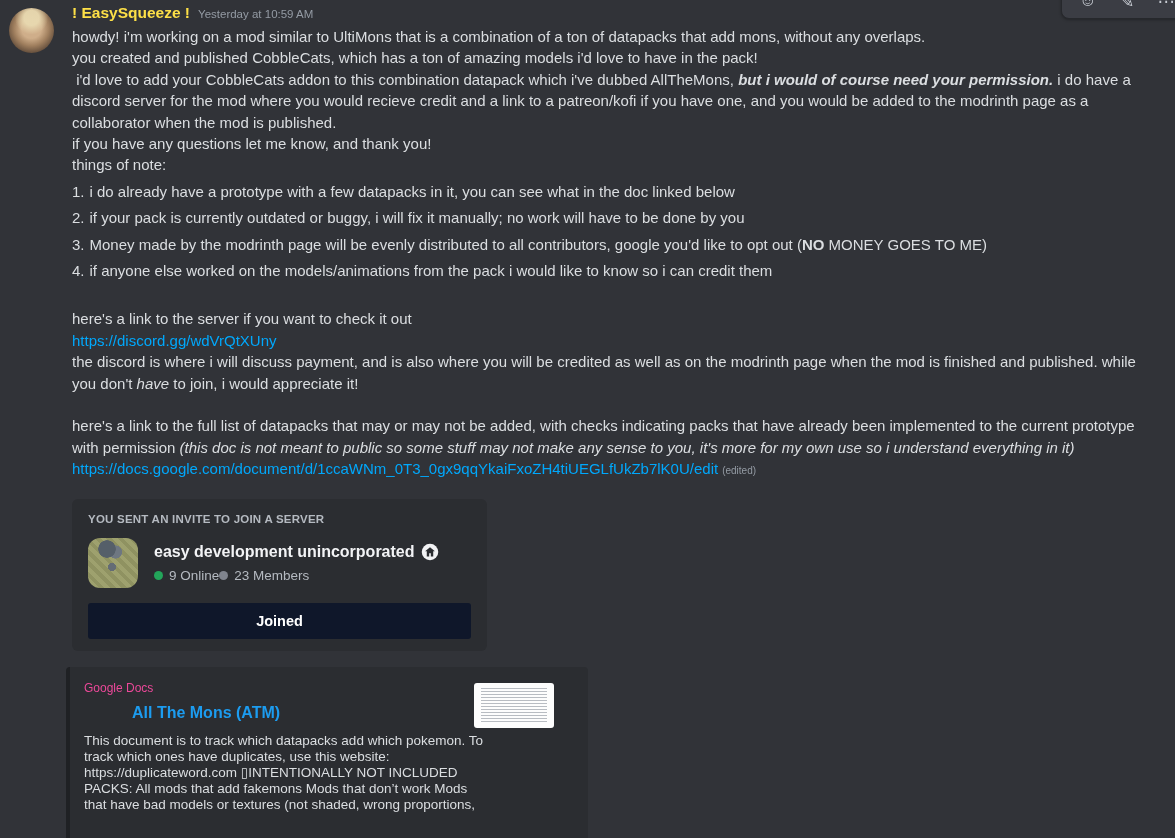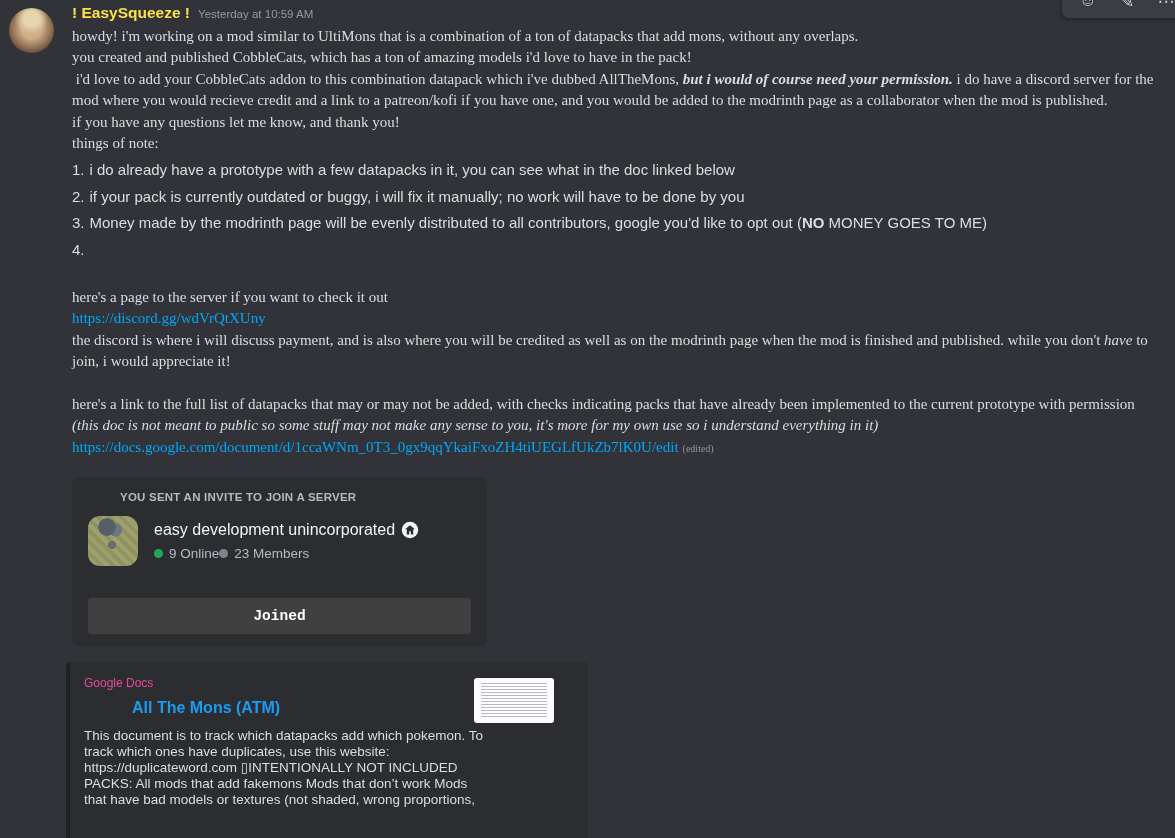--- a/index.html
+++ b/index.html
@@ -14,21 +14,21 @@
   .avatar {
     position:absolute; left:9px; top:8px; width:45px; height:45px; border-radius:50%;
     background:
       radial-gradient(circle at 50% 22%, rgba(232,217,176,.95) 0 18%, rgba(232,217,176,0) 40%),
       radial-gradient(circle at 50% 45%, #cfae8a 0 30%, #a1805f 52%, #6b5440 72%, #352b22 100%);
     cursor:pointer;
   }
   .msg-header { display:flex; align-items:baseline; gap:8px; height:22px; }
   .author { font-size:15.5px; font-weight:700; color:#fde047; cursor:pointer; }
   .timestamp { font-size:11.5px; color:#949ba4; }
-  .body p { font-size:15px; line-height:21.4px; color:#dbdee1;font-family:Liberation Serif, serif; }
+  .body p { font-size:15px; line-height:21.4px; color:#dbdee1; }
   .bi { font-weight:700; font-style:italic; }
   .b  { font-weight:700; }
   .i  { font-style:italic; }
   .link { color:#00a8fc; cursor:pointer; }
   .edited { font-size:10px; color:#949ba4; margin-left:4px; }
   .gap { height:21px; }
   .olist { margin-top:4px; }
   .li { display:flex; line-height:21.4px; font-size:15px; margin-top:5px; }
   .li-num { margin-right:5px; }
   
@@ -38,42 +38,42 @@
     display:flex; align-items:center; justify-content:space-evenly;
     box-shadow:0 1px 3px rgba(0,0,0,.3);
   }
   .tb-btn { width:26px; height:26px; display:flex; align-items:center; justify-content:center;
     color:#c8cdd4; font-size:17px; cursor:pointer; border-radius:4px; }
   
   .invite-card {
     margin-top:18px; width:415px; background:#2b2d31; border-radius:6px;
     padding:14px 16px 12px 16px;
   }
-  .invite-header { font-size:11.5px; font-weight:700; color:#b5bac1; letter-spacing:.02em;margin-left:32px; }
+  .invite-header { font-size:11.5px; font-weight:700; color:#b5bac1; letter-spacing:.02em; }
   .invite-main { display:flex; align-items:center; gap:16px; margin-top:13px; }
   .server-icon {
     width:50px; height:50px; border-radius:12px; flex:none; cursor:pointer;
     background:
       radial-gradient(circle at 38% 22%, #555f69 0 17%, rgba(85,95,105,0) 18%),
       radial-gradient(circle at 55% 28%, #6e7781 0 14%, rgba(110,119,129,0) 15%),
       radial-gradient(circle at 48% 58%, #646c75 0 10%, rgba(100,108,117,0) 11%),
       repeating-linear-gradient(45deg, rgba(0,0,0,.07) 0 4px, rgba(255,255,255,.04) 4px 8px),
       #9a9d68;
   }
   .server-name-row { display:flex; align-items:center; gap:6px; }
-  .server-name { font-size:16px; font-weight:400; color:#f2f3f5; }
+  .server-name { font-size:16px; font-weight:700; color:#f2f3f5; }
   .counts { display:flex; align-items:center; margin-top:7px; font-size:13.5px; color:#b5bac1; }
   .count { display:flex; align-items:center; }
   .dot { width:9px; height:9px; border-radius:50%; margin-right:6px; }
   .dot-online { background:#23a55a; }
   .dot-members { background:#80848e; }
   .joined-btn {
-    margin-top:32px; width:100%; height:36px; background:#404040; border:none; border-radius:3px;
+    margin-top:15px; width:100%; height:36px; background:#0f172a; border:none; border-radius:3px;
     color:#ffffff; font-weight:700; font-size:14.5px; cursor:pointer;
-    font-family:Liberation Mono, monospace;
+    font-family:Liberation Sans, sans-serif;
   }
   
   .docs-embed {
     margin-top:16px; margin-left:-6px; width:522px; min-height:224px;
     background:#2b2d31; border-left:4px solid #1f2124; border-radius:4px;
     padding:14px 16px 16px 14px; position:relative;
   }
   .provider { font-size:12px; color:#ec4899; }
   .docs-title { font-size:16px; font-weight:700; color:#1c9cf0; margin-top:9px; cursor:pointer; display:inline-block;margin-left:48px; }
   .docs-desc { font-size:13.5px; line-height:16px; color:#dbdee1; margin-top:11px; max-width:402px; }
@@ -117,25 +117,26 @@
       <div class="li">
         <span class="li-num">2.</span>
         <span><span>if your pack is currently outdated or buggy, i will fix it manually; no work will have to be done by you</span><span class="b"></span><span></span></span>
       </div>
       <div class="li">
         <span class="li-num">3.</span>
         <span><span>Money made by the modrinth page will be evenly distributed to all contributors, google you'd like to opt out (</span><span class="b">NO</span><span> MONEY GOES TO ME)</span></span>
       </div>
       <div class="li">
         <span class="li-num">4.</span>
+        <span><span>if anyone else worked on the models/animations from the pack i would like to know so i can credit them</span><span class="b"></span><span></span></span>
       </div>
     </div>
 
     <div class="gap"></div>
-    <p style="margin-top:6px"><span>here's a page to the server if you want to check it out</span></p>
+    <p style="margin-top:6px"><span>here's a link to the server if you want to check it out</span></p>
     <p><span class="link">https://discord.gg/wdVrQtXUny</span></p>
     <p><span>the discord is where i will discuss payment, and is also where you will be credited as well as on the modrinth page when the mod is finished and published. while you don't </span><span class="i">have</span><span> to join, i would appreciate it!</span></p>
 
     <div class="gap"></div>
     <p><span>here's a link to the full list of datapacks that may or may not be added, with checks indicating packs that have already been implemented to the current prototype with permission </span><span class="i">(this doc is not meant to public so some stuff may not make any sense to you, it's more for my own use so i understand everything in it)</span></p>
     <p><span class="link">https://docs.google.com/document/d/1ccaWNm_0T3_0gx9qqYkaiFxoZH4tiUEGLfUkZb7lK0U/edit</span><span class="edited">(edited)</span></p>
 
     <div class="invite-card">
       <div class="invite-header">YOU SENT AN INVITE TO JOIN A SERVER</div>
       <div class="invite-main">

